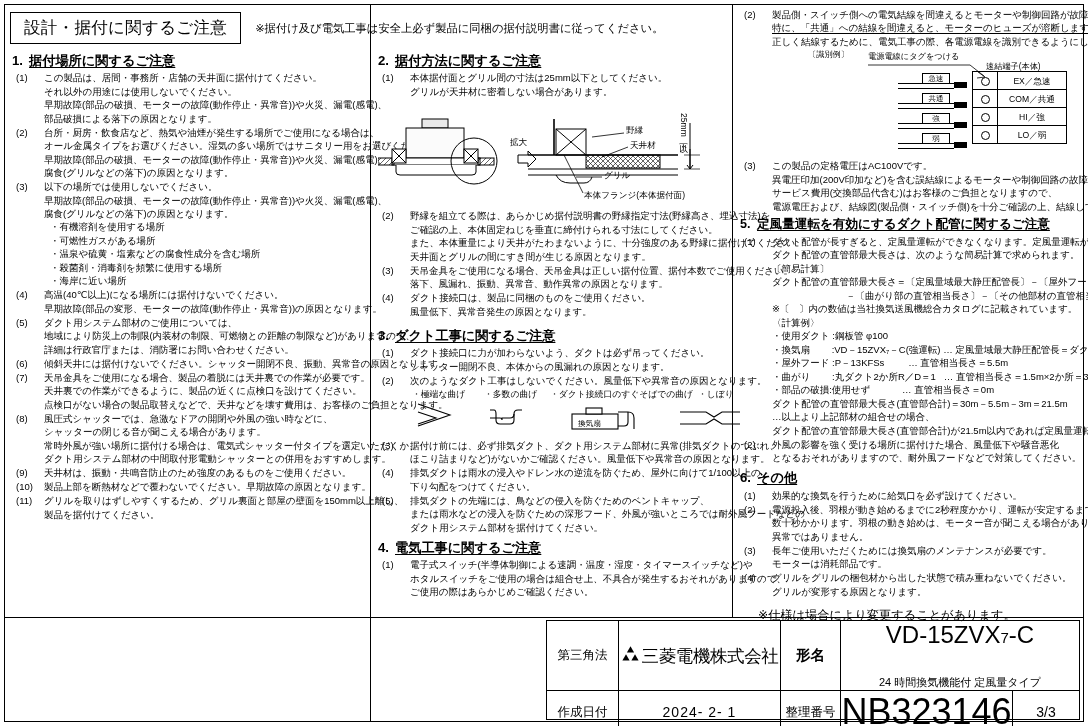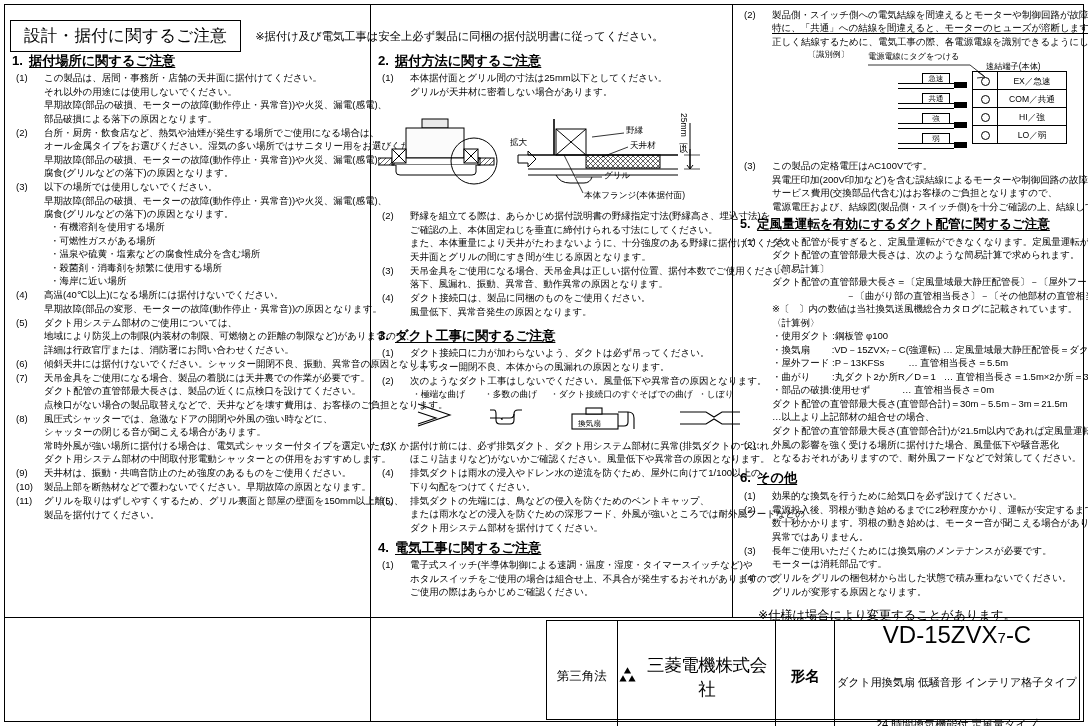--- a/index.html
+++ b/index.html
@@ -33,21 +33,21 @@
   .vrule {
     position: absolute;
     top: 4px;
     width: 0;
     border-left: 1.1px solid #000;
   }
   
   .header {
     position: absolute;
     left: 10px;
-    top: 18px;
+    top: 10px;
     height: 36px;
     display: flex;
     align-items: center;
   }
   .header-box {
     border: 1.4px solid #000;
     padding: 5px 13px 6px 13px;
     font-size: 16.5px;
     letter-spacing: 0.3px;
     white-space: nowrap;
@@ -298,21 +298,21 @@
         </li>
 
         <li class="item">
             <span class="marker">(6)</span>
           <span class="line">傾斜天井には据付けないでください。シャッター開閉不良、振動、異常音の原因となります。</span>
         </li>
 
         <li class="item">
             <span class="marker">(7)</span>
           <span class="line">天吊金具をご使用になる場合、製品の着脱には天井裏での作業が必要です。</span>
-          <span class="line">ダクト配管の直管部最大長さは、製品の近くに点検口を設けてください。</span>
+          <span class="line">天井裏での作業ができるように、製品の近くに点検口を設けてください。</span>
           <span class="line">点検口がない場合の製品取替えなどで、天井などを壊す費用は、お客様のご負担となります。</span>
         </li>
 
         <li class="item">
             <span class="marker">(8)</span>
           <span class="line">風圧式シャッターでは、急激なドアの開閉や外風の強い時などに、</span>
           <span class="line">シャッターの閉じる音が聞こえる場合があります。</span>
           <span class="line">常時外風が強い場所に据付ける場合は、電気式シャッター付タイプを選定いただくか、</span>
           <span class="line">ダクト用システム部材の中間取付形電動シャッターとの併用をおすすめします。</span>
         </li>
@@ -664,21 +664,20 @@
             <path d="M9.5,1.2 L13.1,7.6 L5.9,7.6 Z" fill="#000"></path>
             <path d="M5.0,9.2 L8.6,15.6 L1.4,15.6 Z" fill="#000"></path>
             <path d="M14.0,9.2 L17.6,15.6 L10.4,15.6 Z" fill="#000"></path>
           </svg>
         </span>
           <span>三菱電機株式会社</span>
       </div>
       <div class="tb-cell c-katalb">形名</div>
       <div class="tb-cell c-model">
         <div class="model-main"><span>VD-15ZVX</span><sub>7</sub><span>-C</span></div>
-        <div class="model-sub">ダクト用換気扇 低騒音形 インテリア格子タイプ</div>
         <div class="model-sub">24 時間換気機能付 定風量タイプ</div>
       </div>
     </div>
     <div class="tb-row">
       <div class="tb-cell c-label">作成日付</div>
       <div class="tb-cell c-date">2024- 2- 1</div>
       <div class="tb-cell c-numlb">整理番号</div>
       <div class="tb-cell c-num">NB323146</div>
       <div class="tb-cell c-page">3/3</div>
     </div>

